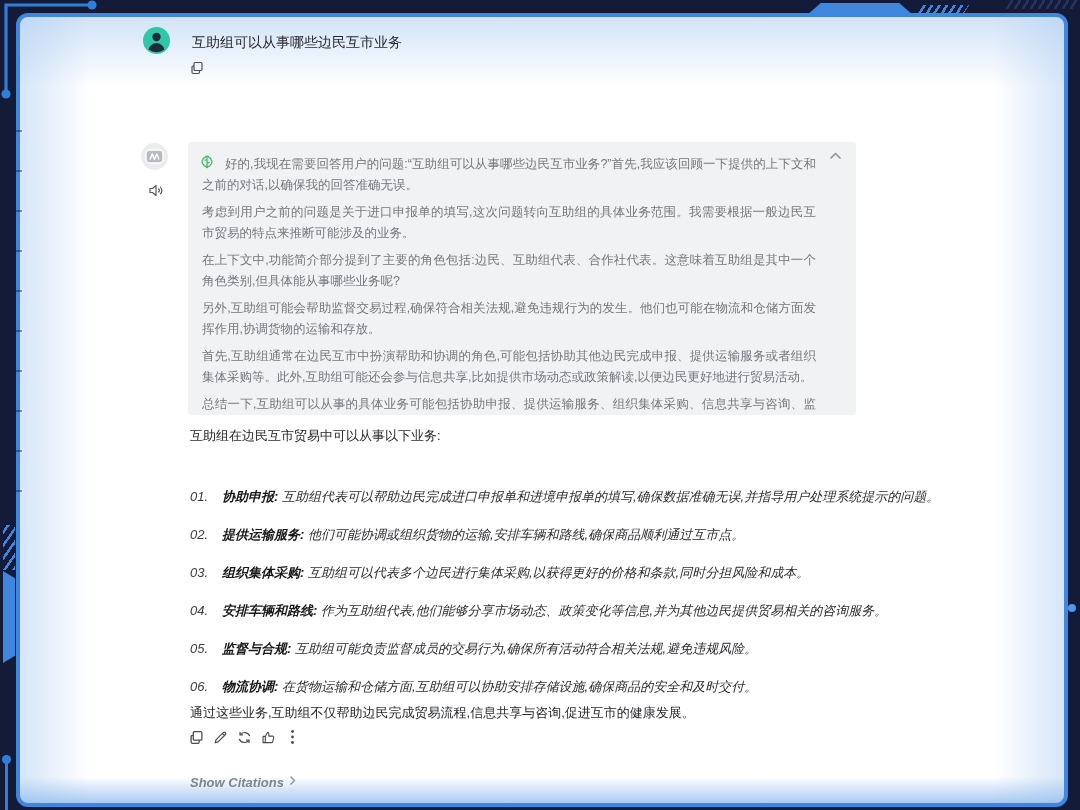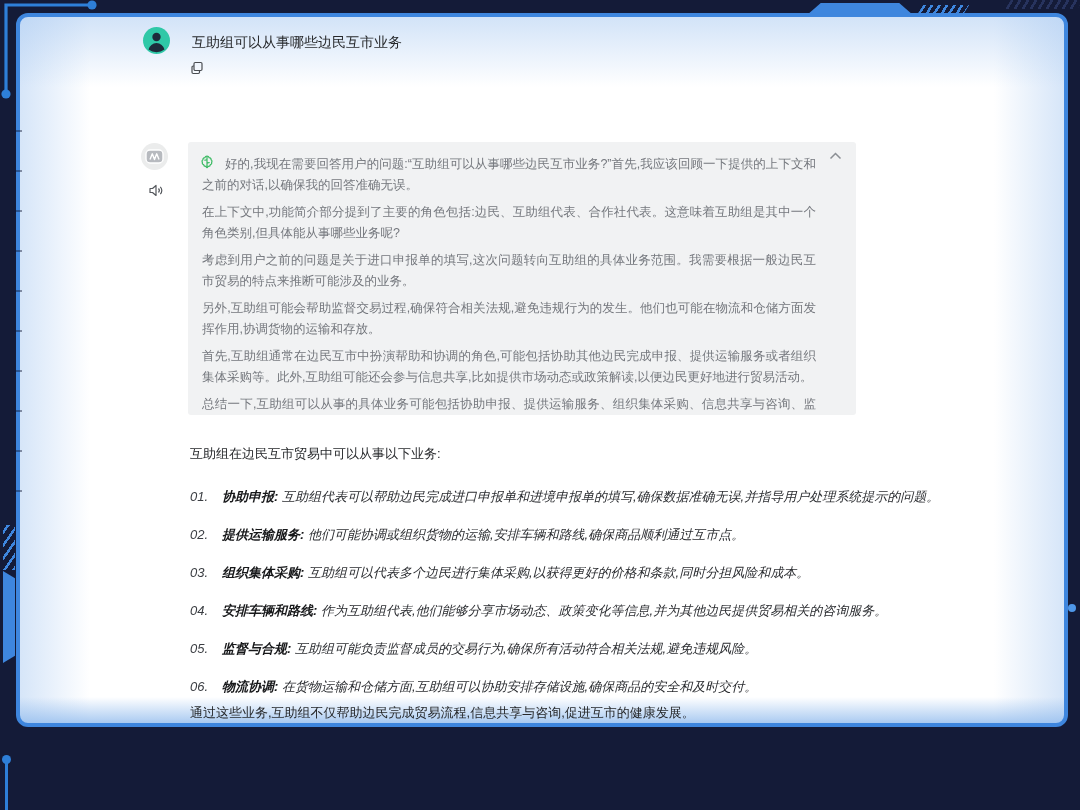--- a/index.html
+++ b/index.html
@@ -40,21 +40,21 @@
   .bl-dot { left:2px; top:755px; width:9px; height:9px; border-radius:50%; background:#2e7fd8; }
   .bl-line { left:5px; top:763px; width:3px; height:47px; background:#2e7fd8; }
   .right-dot { left:1068px; top:604px; width:8px; height:8px; border-radius:50%; background:#4f97e8; }
   .left-ticks {
     left:13px; top:130px; width:9px; height:400px;
     background:repeating-linear-gradient(180deg,rgba(18,26,56,.45) 0 2px,transparent 2px 40px);
     z-index:3;
   }
   
   .panel {
-    position:absolute; left:16px; top:13px; width:1052px; height:714px;
+    position:absolute; left:16px; top:13px; width:1052px; height:794px;
     border:4px solid #3e86de; border-radius:12px;
     background:
       linear-gradient(to bottom, rgba(173,204,242,.55), rgba(255,255,255,0) 70px),
       linear-gradient(to top, rgba(148,189,238,.8), rgba(255,255,255,0) 26px),
       linear-gradient(to right, rgba(173,204,242,.5), rgba(255,255,255,0) 70px),
       linear-gradient(to left, rgba(173,204,242,.5), rgba(255,255,255,0) 70px),
       #ffffff;
     z-index:2; overflow:hidden;
   }
   
@@ -79,21 +79,21 @@
   }
   .brain-wrap { position:absolute; left:11px; top:12px; color:#3fbb66; }
   .collapse-btn { position:absolute; right:14px; top:10px; color:#8b8f94; }
   .think-p {
     font-size:12.5px; line-height:20.5px; color:#74777d; margin-bottom:7px;
     text-align:justify;
   }
   .think-p.first { text-indent:23px; }
   
   .intro {
-    position:absolute; left:170px; top:428px;
+    position:absolute; left:170px; top:410px;
     font-size:13px; color:#26282b;
   }
   .answer-list { position:absolute; left:170px; top:472px; width:740px;font-style:italic; }
   .ans-item { height:38px; display:flex; font-size:13px; color:#2b2d31; line-height:15px; white-space:nowrap; }
   .ans-item .num { width:32px; flex:0 0 32px; color:#3a3d42; }
   .ans-item b { color:#17181a; font-weight:bold;margin-top:16px; }
   .closing {
     position:absolute; left:170px; top:687px;
     font-size:13px; color:#26282b;
   }
@@ -166,22 +166,22 @@
         <path d="M8 2.6 V13.2 M5.8 6.2 C6.6 6.4 7.2 6.1 8 5.4 M10.2 8.6 C9.4 8.4 8.8 8.7 8 9.4"></path>
       </svg>
     </span>
     <button class="icon-btn collapse-btn">
       <svg width="13" height="8" viewBox="0 0 13 8" fill="none" stroke="currentColor" stroke-width="1.5">
         <path d="M1.5 6.5 L6.5 1.5 L11.5 6.5"></path>
       </svg>
     </button>
     <div>
         <p class="think-p first">好的,我现在需要回答用户的问题:“互助组可以从事哪些边民互市业务?”首先,我应该回顾一下提供的上下文和之前的对话,以确保我的回答准确无误。</p>
+        <p class="think-p">考虑到用户之前的问题是关于进口申报单的填写,这次问题转向互助组的具体业务范围。我需要根据一般边民互市贸易的特点来推断可能涉及的业务。</p>
         <p class="think-p">在上下文中,功能简介部分提到了主要的角色包括:边民、互助组代表、合作社代表。这意味着互助组是其中一个角色类别,但具体能从事哪些业务呢?</p>
-        <p class="think-p">考虑到用户之前的问题是关于进口申报单的填写,这次问题转向互助组的具体业务范围。我需要根据一般边民互市贸易的特点来推断可能涉及的业务。</p>
         <p class="think-p">另外,互助组可能会帮助监督交易过程,确保符合相关法规,避免违规行为的发生。他们也可能在物流和仓储方面发挥作用,协调货物的运输和存放。</p>
         <p class="think-p">首先,互助组通常在边民互市中扮演帮助和协调的角色,可能包括协助其他边民完成申报、提供运输服务或者组织集体采购等。此外,互助组可能还会参与信息共享,比如提供市场动态或政策解读,以便边民更好地进行贸易活动。</p>
         <p class="think-p">总结一下,互助组可以从事的具体业务可能包括协助申报、提供运输服务、组织集体采购、信息共享与咨询、监督合规以及物流协调等。这些业务有助于提升边民互市的整体效率和规范性。</p>
       </div>
   </div>
 
   <div class="intro">互助组在边民互市贸易中可以从事以下业务:</div>
   <div class="answer-list">
       <div class="ans-item">
         <span class="num">01.</span>

